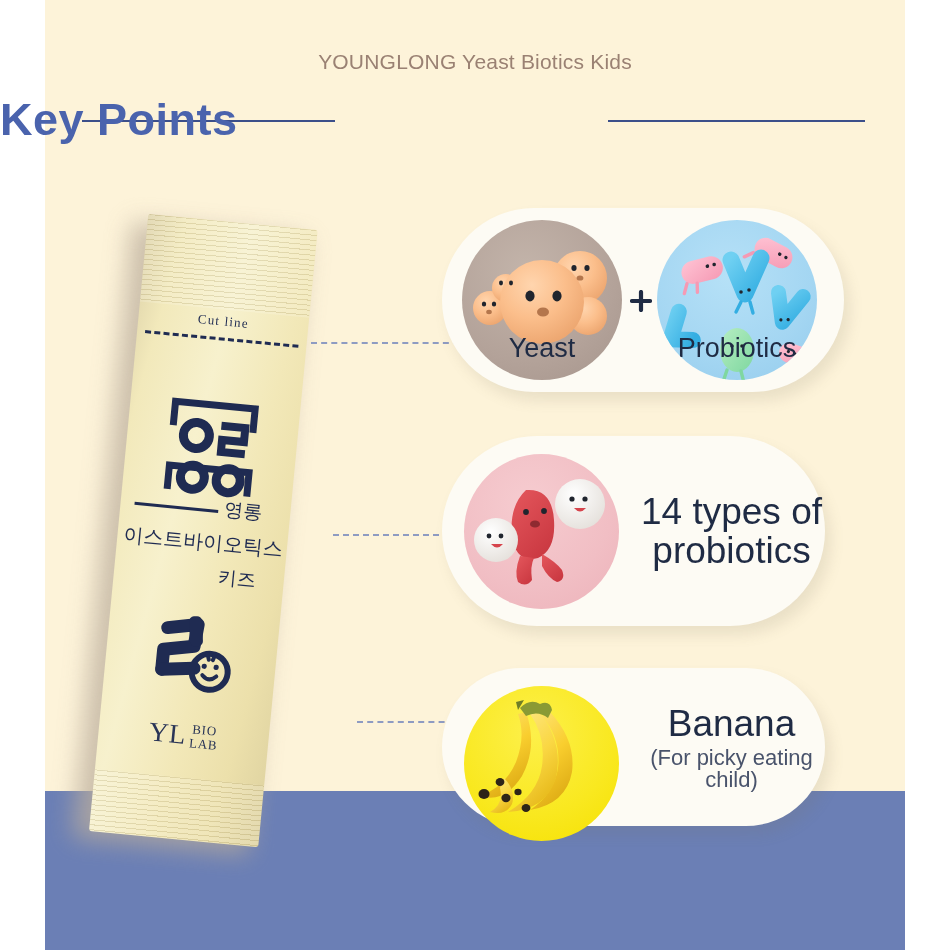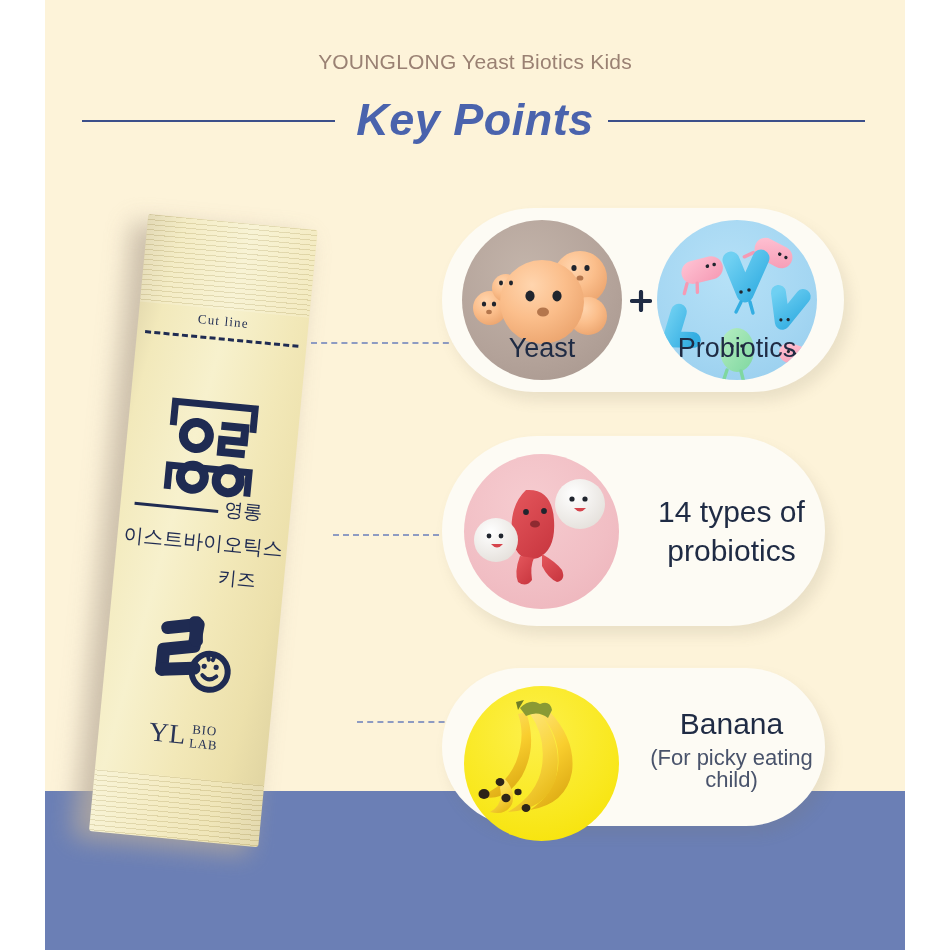--- a/index.html
+++ b/index.html
@@ -50,22 +50,20 @@
     text-align: center;
     font-size: 21px;
     letter-spacing: 0.2px;
     color: #9a8173;
   }
   .keypoints-wrap {
     position: absolute;
     left: 0;
     top: 93px;
     width: 950px;
-    text-align: center;
-    font-style: italic;
   }
   .keypoints-title {
     display: inline-block;
     font-size: 45px;
     font-weight: bold;
     color: #4a63ad;
     letter-spacing: 0.5px;
     line-height: 54px;
   }
   .rule {
@@ -261,21 +259,21 @@
     width: 187px;
     height: 100%;
     display: flex;
     flex-direction: column;
     justify-content: center;
     align-items: center;
     text-align: center;
     color: #1f2b44;
   }
   .card-text .main {
-    font-size: 30px;
+    font-size: 37px;
     line-height: 39px;
   }
   .card-text .sub {
     font-size: 22px;
     line-height: 22px;
     margin-top: 4px;
     color: #49536b;
   }
 </style>
 </head>

